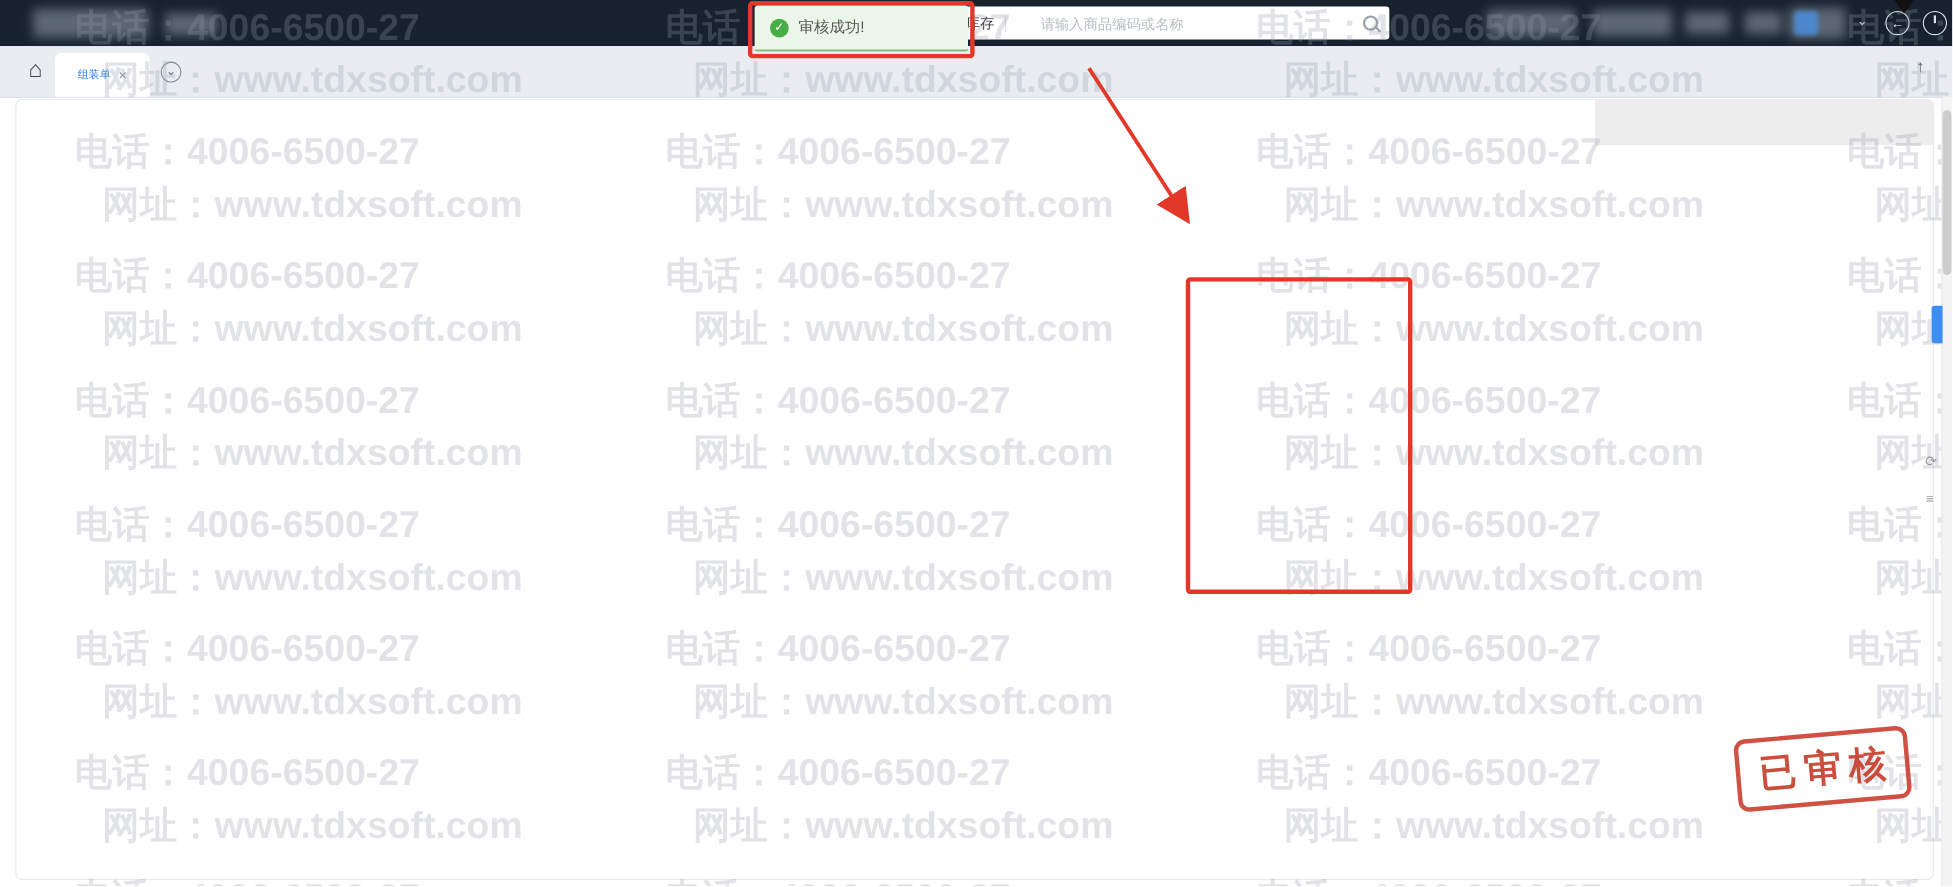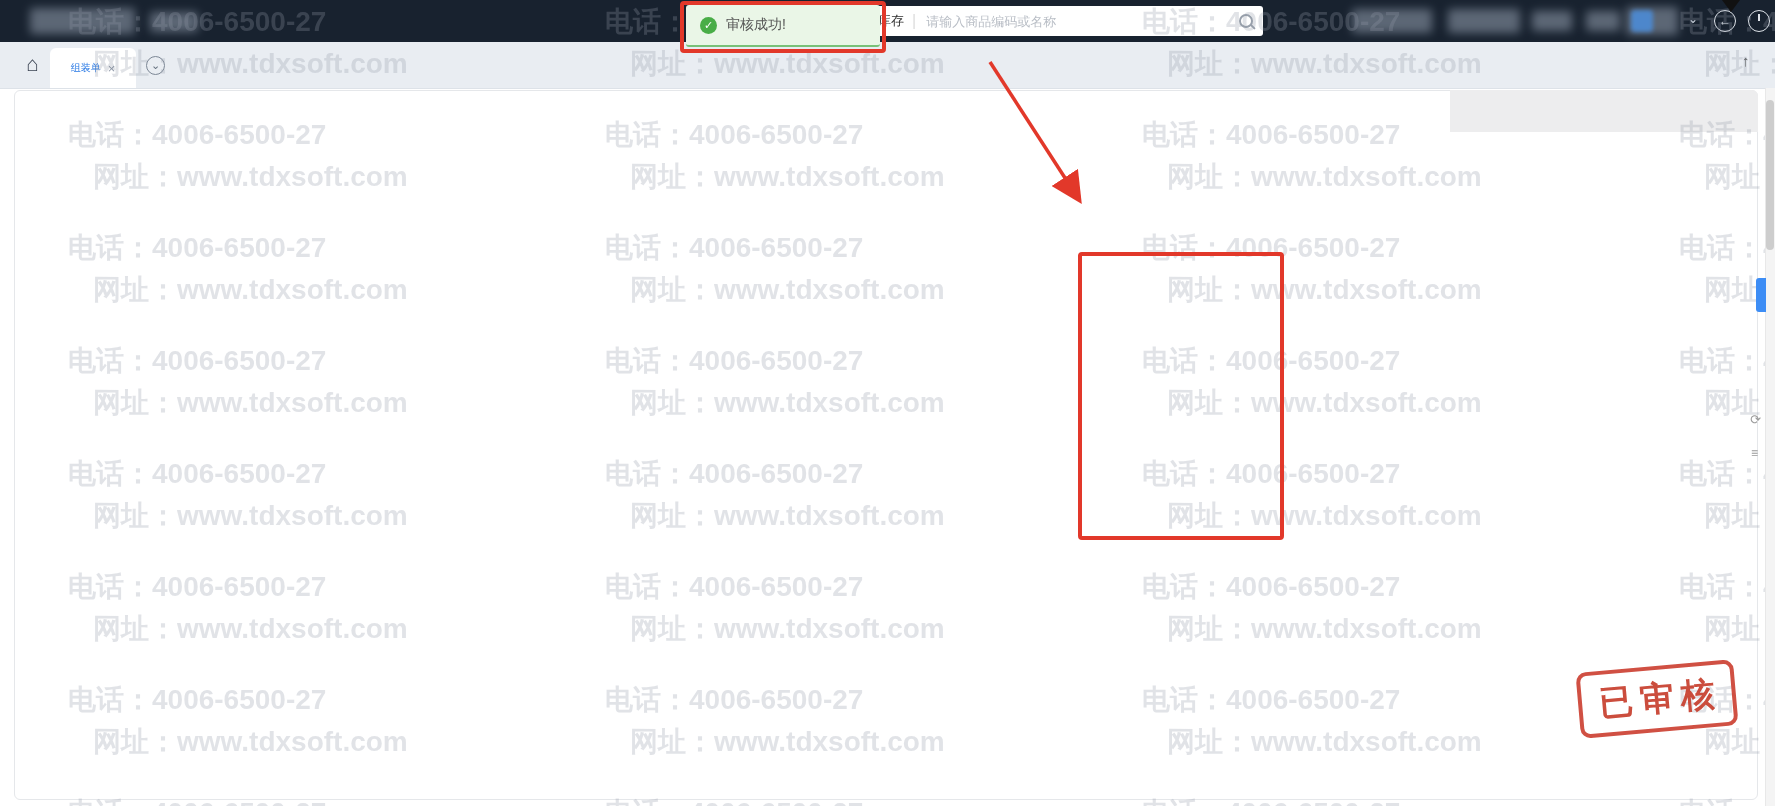--- a/index.html
+++ b/index.html
@@ -5,21 +5,21 @@
   html,body{margin:0;padding:0;}
   body{font-family:"Liberation Sans","DejaVu Sans",sans-serif;background:#fff;}
   #screen{position:relative;width:1775px;height:806px;overflow:hidden;background:#fff;}
   .abs{position:absolute;}
   
   #navbar{left:0;top:0;width:1775px;height:42px;background:#18222f;z-index:2;}
   .blurblock{filter:blur(5px);border-radius:3px;background:#8a95a5;opacity:.6;}
   #nav-search{left:855px;top:6px;width:408px;height:30px;background:#fff;border-radius:3px;display:flex;align-items:center;padding:0 10px;box-sizing:border-box;z-index:3;}
   #nav-search .prefix{font-size:13px;color:#333;white-space:nowrap;}
   #nav-search .divider{color:#ddd;margin:0 8px;}
-  #nav-search input{border:none;outline:none;flex:1;font-size:13px;color:#333;background:transparent;font-family:inherit;}
+  #nav-search input{border:none;outline:none;flex:1;font-size:13px;color:#333;background:transparent;font-family:inherit;margin-left:20px;}
   #nav-search input::placeholder{color:#b9bec6;}
   .mag{width:10px;height:10px;border:2px solid #98a0ab;border-radius:50%;position:relative;display:inline-block;flex:none;}
   .mag::after{content:"";position:absolute;width:6px;height:2px;background:#98a0ab;transform:rotate(45deg);right:-5px;bottom:-2px;border-radius:1px;}
   .nav-circle{width:22px;height:22px;border:1.5px solid #dfe4ea;border-radius:50%;color:#dfe4ea;text-align:center;line-height:20px;font-size:12px;box-sizing:border-box;}
   .pw-bar{position:absolute;left:9px;top:3px;width:2px;height:7px;background:#dfe4ea;}
   
   #tabbar{left:0;top:42px;width:1775px;height:46px;background:#e9edf2;border-bottom:1px solid #dde2e8;z-index:2;}
   #active-tab{left:50px;top:6px;width:86px;height:40px;background:#fff;border-radius:6px 6px 0 0;display:flex;align-items:center;justify-content:center;gap:7px;}
   #active-tab .t{color:#2c7be5;font-size:10px;}
   #active-tab .x{color:#8a94a3;font-size:13px;cursor:pointer;}
@@ -54,21 +54,21 @@
   .thead .tcell{color:#333;}
   .ttotal{background:#fbf0d3;font-weight:bold;}
   .req{color:#e34d42;margin-right:1px;}
   .help{display:inline-block;width:14px;height:14px;border:1px solid #9aa2aa;border-radius:50%;font-size:10px;line-height:12px;text-align:center;color:#8891; color:#88919a;margin-left:4px;flex:none;}
   .htag{display:inline-block;border:1px solid #cfcfcf;border-radius:3px;background:#fff;font-size:11px;line-height:16px;padding:0 4px;margin-left:5px;color:#444;}
   .cellmag{width:9px;height:9px;border:1.5px solid #9aa0a8;border-radius:50%;position:relative;display:inline-block;margin-right:7px;flex:none;}
   .cellmag::after{content:"";position:absolute;width:5px;height:1.5px;background:#9aa0a8;transform:rotate(45deg);right:-4px;bottom:-2px;}
   #sub-container{left:30px;top:378px;width:1725px;height:322px;border:1px solid #e7e7e7;border-radius:4px;box-sizing:border-box;background:#fff;}
   
   #watermark{left:0;top:0;width:1775px;height:806px;z-index:5;pointer-events:none;overflow:hidden;}
-  .wm-tile{position:absolute;color:rgba(147,156,170,0.28);font-weight:bold;font-size:28px;white-space:nowrap;line-height:1;}
+  .wm-tile{position:absolute;color:rgba(147,156,170,0.28);font-weight:bold;font-size:34px;white-space:nowrap;line-height:1;}
   .wm-tile .l2{margin-left:25px;margin-top:14px;}
   
   .red-rect{border:4px solid #e2382a;border-radius:4px;box-sizing:border-box;z-index:30;pointer-events:none;}
   #toast{left:686px;top:5px;width:194px;height:42px;background:#eaf6e7;border-bottom:2px solid #79c178;border-radius:3px;display:flex;align-items:center;padding:0 14px;gap:9px;box-sizing:border-box;z-index:40;}
   #toast .chk{width:17px;height:17px;border-radius:50%;background:#49ad47;color:#fff;font-size:11px;line-height:17px;text-align:center;flex:none;}
   #toast .msg{font-size:14px;color:#555;}
   #stamp{left:1578px;top:666px;width:158px;height:66px;border:4px solid #cd4335;border-radius:10px;color:#c8402f;font-size:34px;font-weight:bold;letter-spacing:7px;display:flex;align-items:center;justify-content:center;transform:rotate(-5deg);z-index:25;opacity:.93;box-sizing:border-box;padding-left:7px;}
   
   #scrollbar{left:1765px;top:88px;width:10px;height:718px;background:#f4f4f4;border-left:1px solid #e8e8e8;box-sizing:border-box;z-index:6;}
   #scroll-thumb{left:1766px;top:100px;width:8px;height:150px;background:#cdcdcd;border-radius:4px;z-index:7;}

